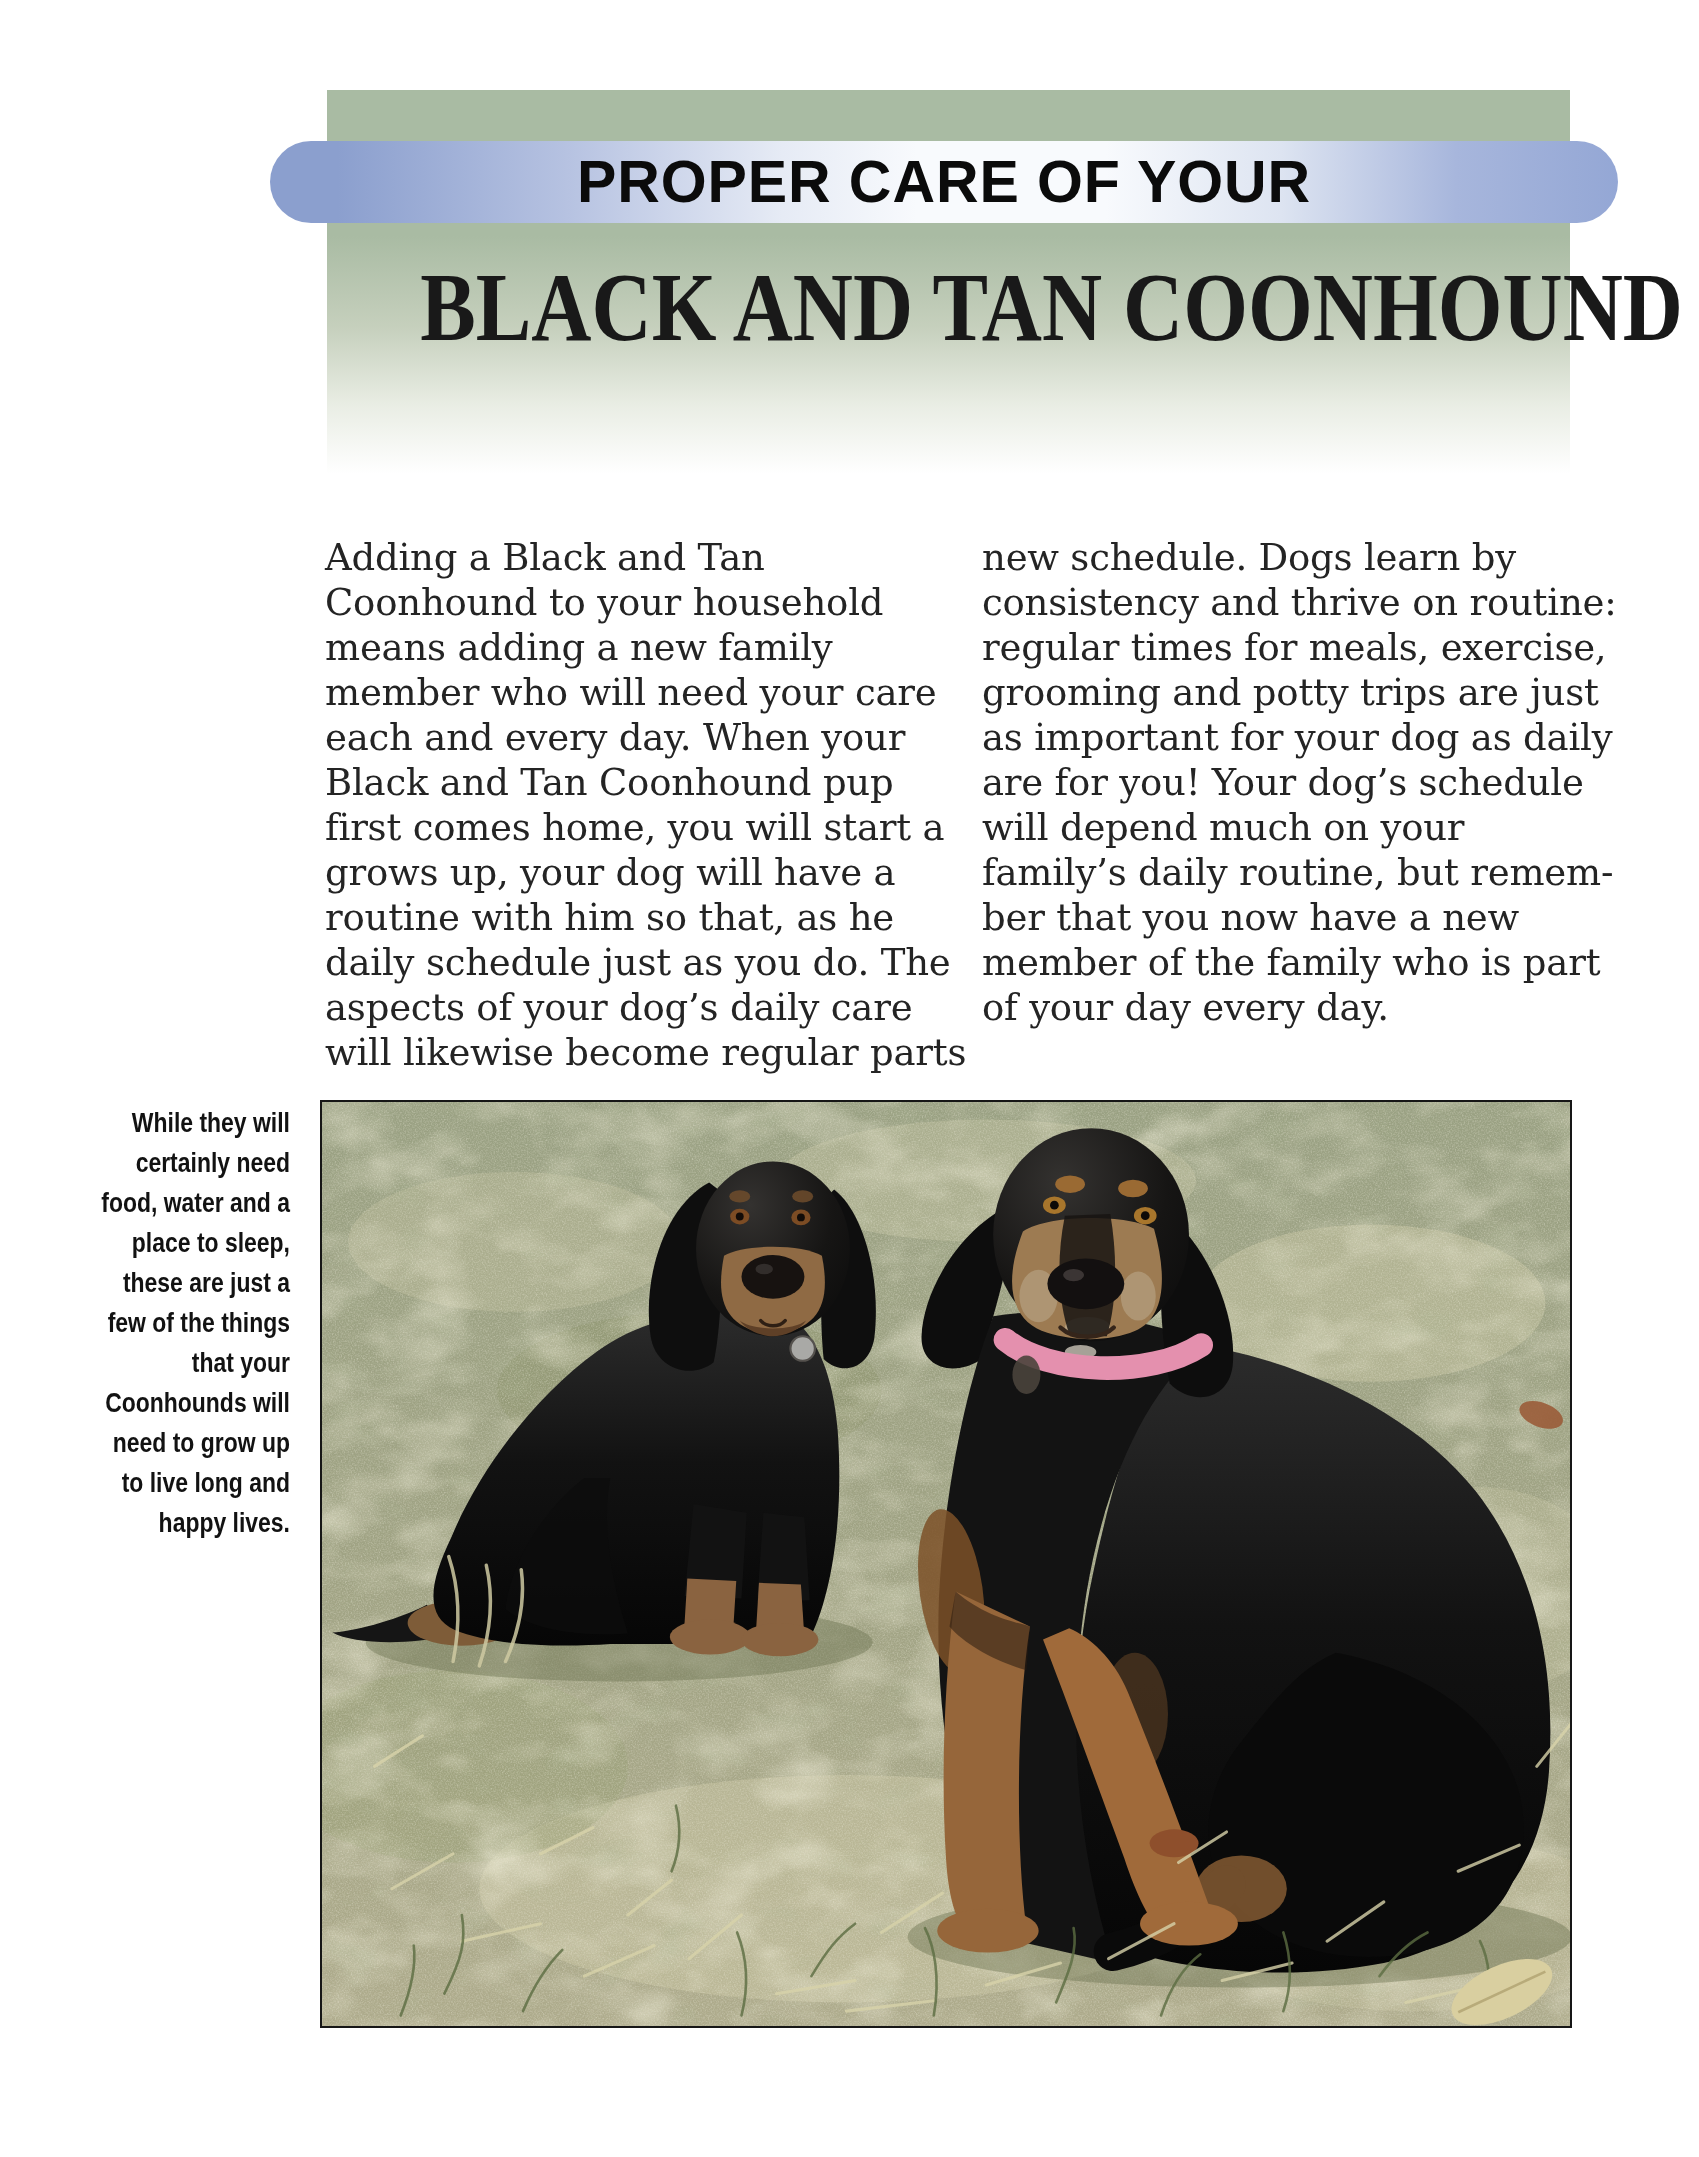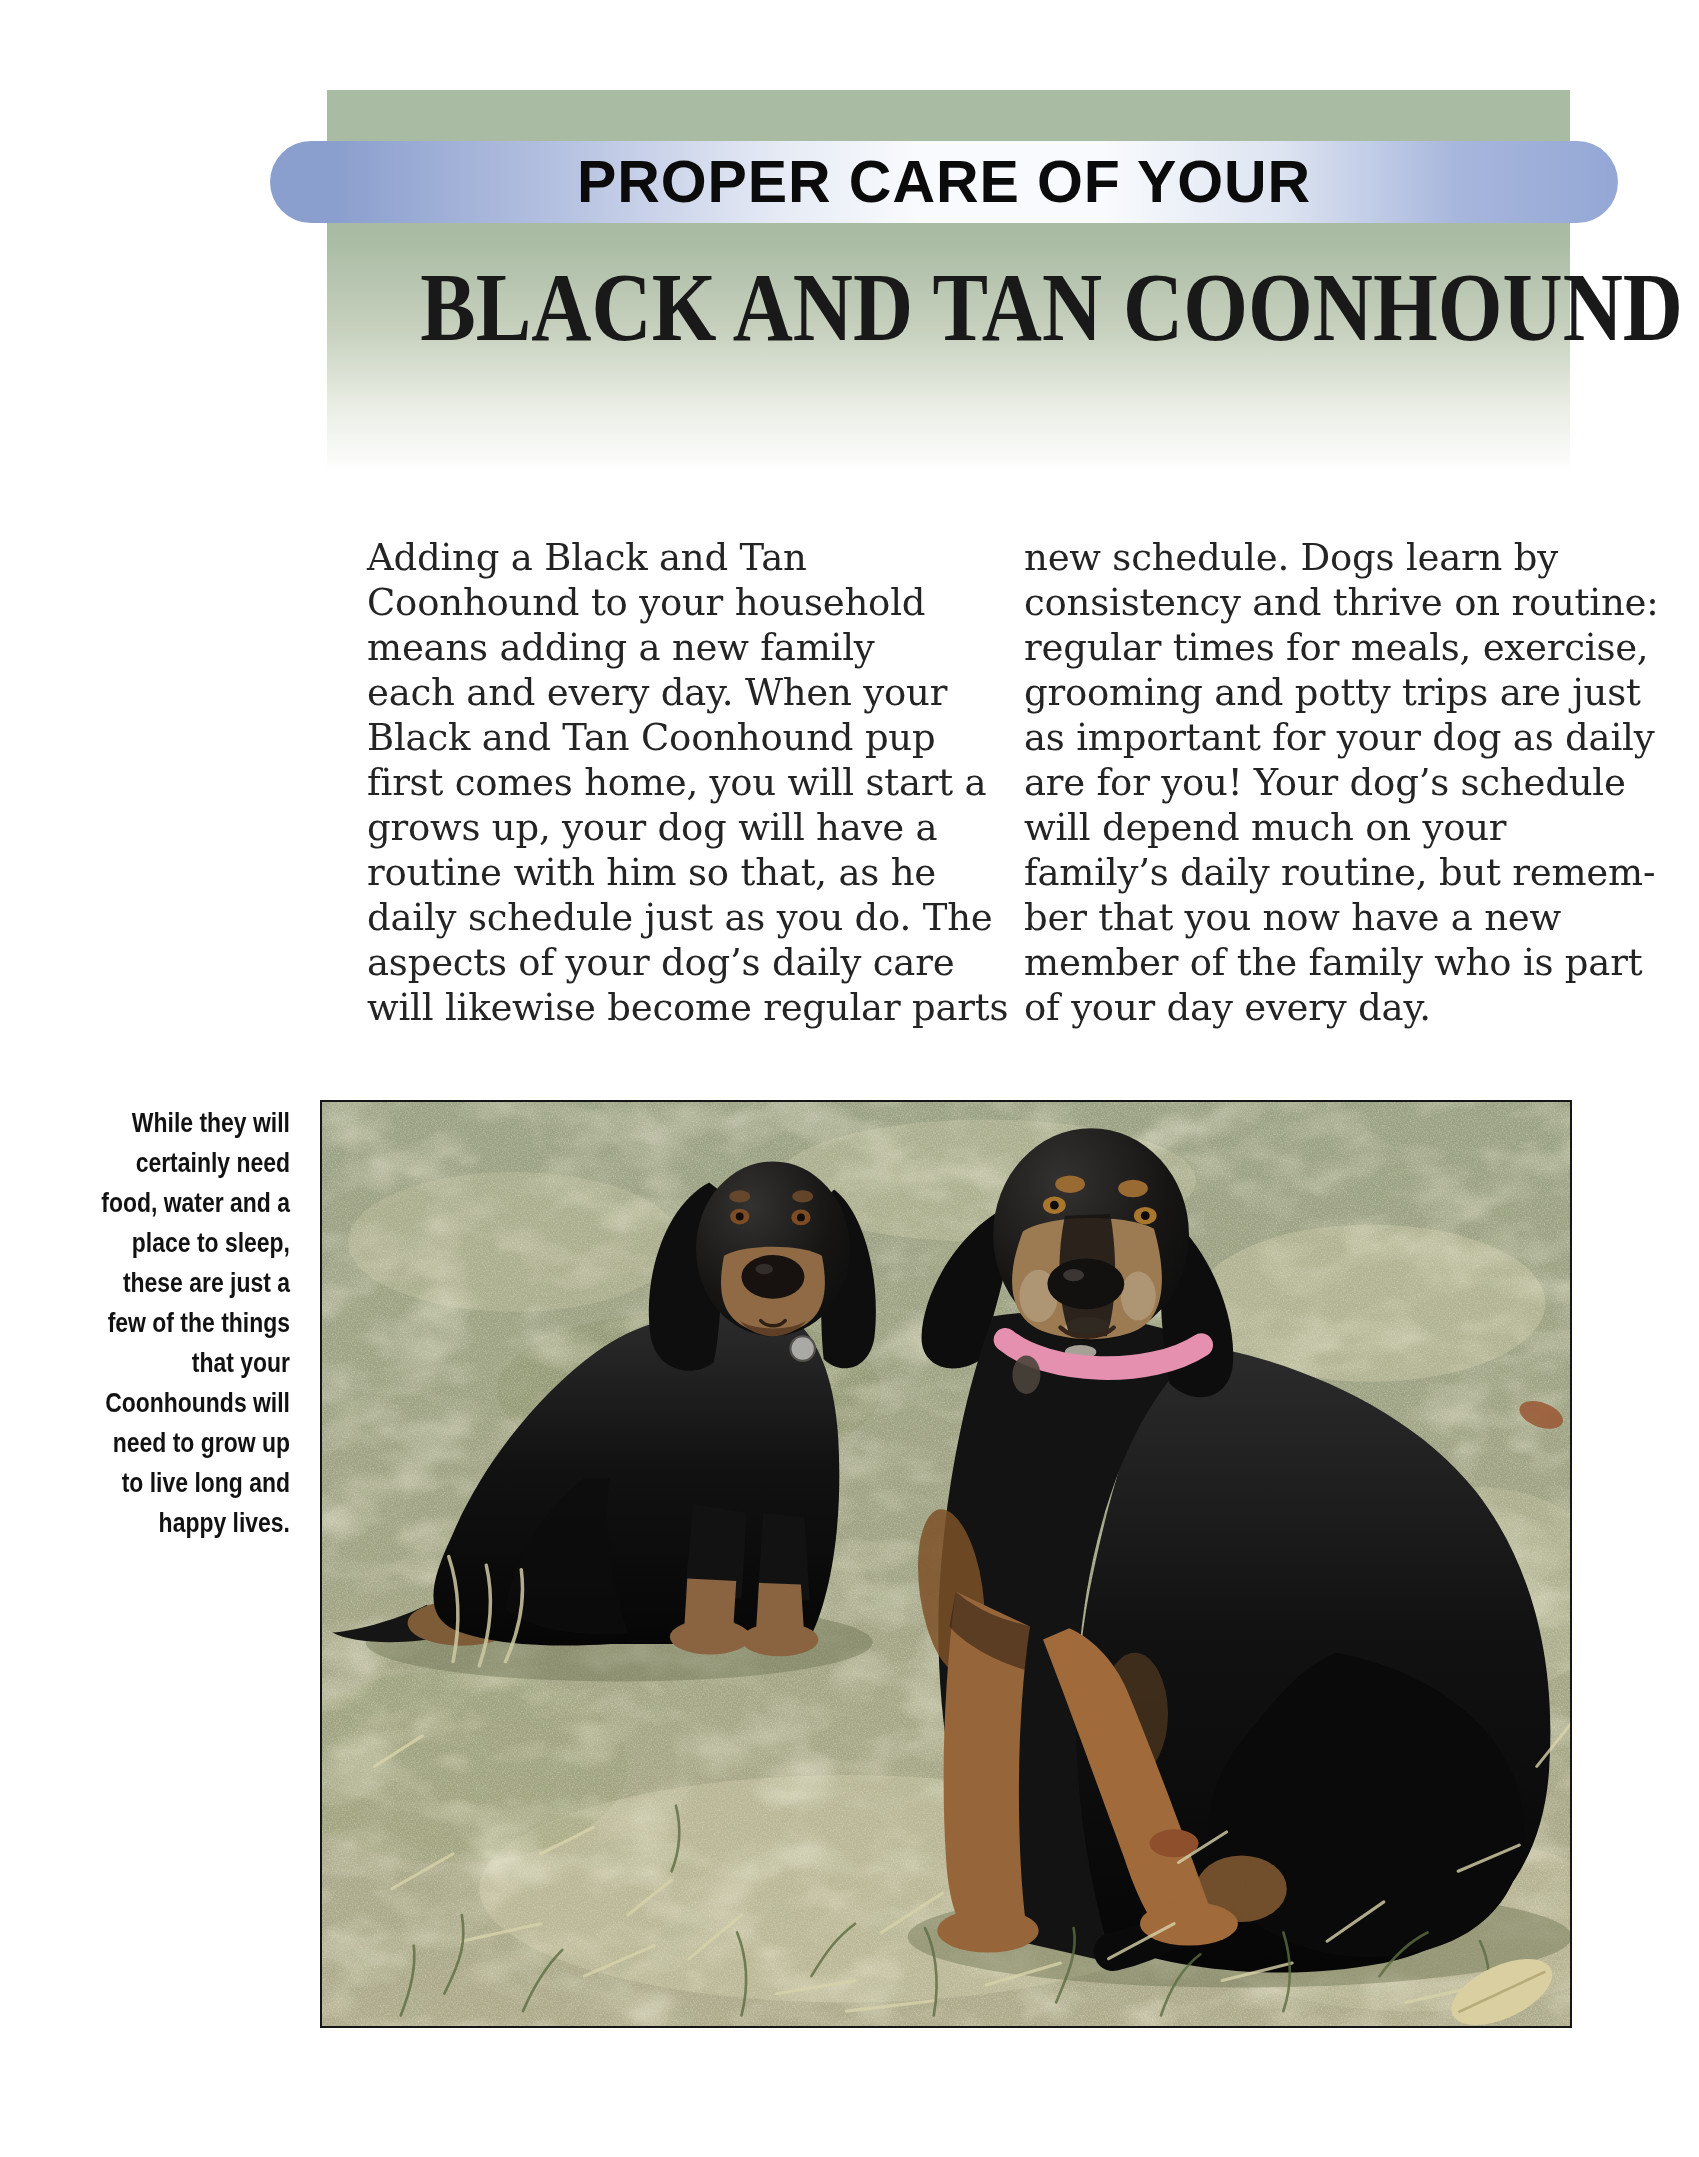--- a/index.html
+++ b/index.html
@@ -33,21 +33,21 @@
     font-family:"Liberation Serif", serif;
     font-weight:700;font-size:98px;line-height:1;
     color:#191919;
     transform:scaleX(.85);transform-origin:50% 50%;
     white-space:nowrap;
   }
   
   .col{
     position:absolute;top:535px;
     font-size:37px;line-height:45px;color:#242424;
-    letter-spacing:-0.2px;white-space:nowrap;margin-left:42px;
+    letter-spacing:-0.2px;white-space:nowrap;
   }
   .col1{left:325px;width:646px;}
   .col2{left:982px;width:611px;}
   .bodyline{height:45px;}
   
   .caption{
     position:absolute;left:35px;top:1103px;width:255px;
     text-align:right;
     font-family:"Liberation Sans", sans-serif;
     font-weight:700;font-size:27px;line-height:40px;
@@ -73,20 +73,21 @@
   <div class="pill">
     <span class="kicker">PROPER CARE OF YOUR</span>
   </div>
 
   <div class="title">BLACK AND TAN COONHOUND</div>
 
   <div class="col col1">
       <div class="bodyline">Adding a Black and Tan</div>
       <div class="bodyline">Coonhound to your household</div>
       <div class="bodyline">means adding a new family</div>
+      <div class="bodyline">member who will need your care</div>
       <div class="bodyline">each and every day. When your</div>
       <div class="bodyline">Black and Tan Coonhound pup</div>
       <div class="bodyline">first comes home, you will start a</div>
       <div class="bodyline">grows up, your dog will have a</div>
       <div class="bodyline">routine with him so that, as he</div>
       <div class="bodyline">daily schedule just as you do. The</div>
       <div class="bodyline">aspects of your dog’s daily care</div>
       <div class="bodyline">will likewise become regular parts</div>
     </div>
 

